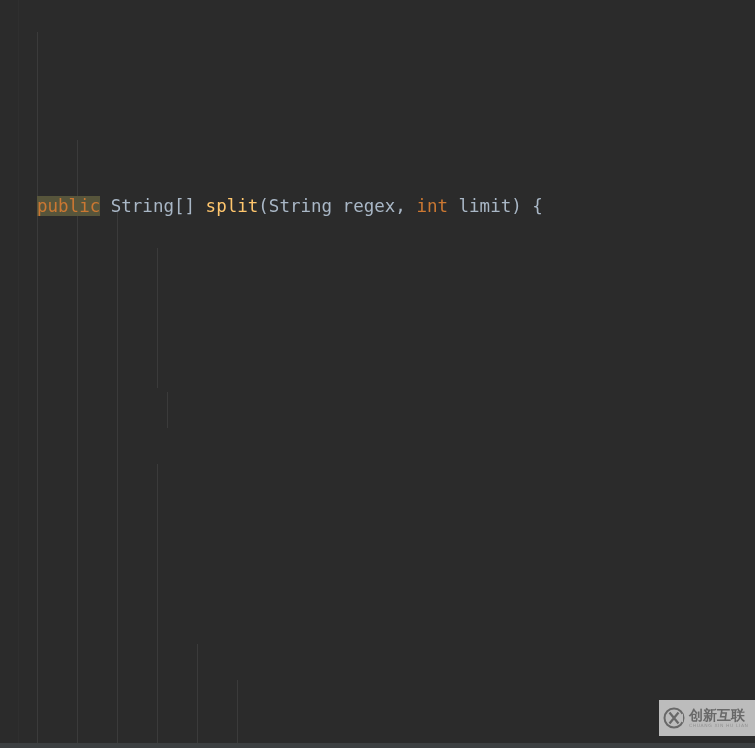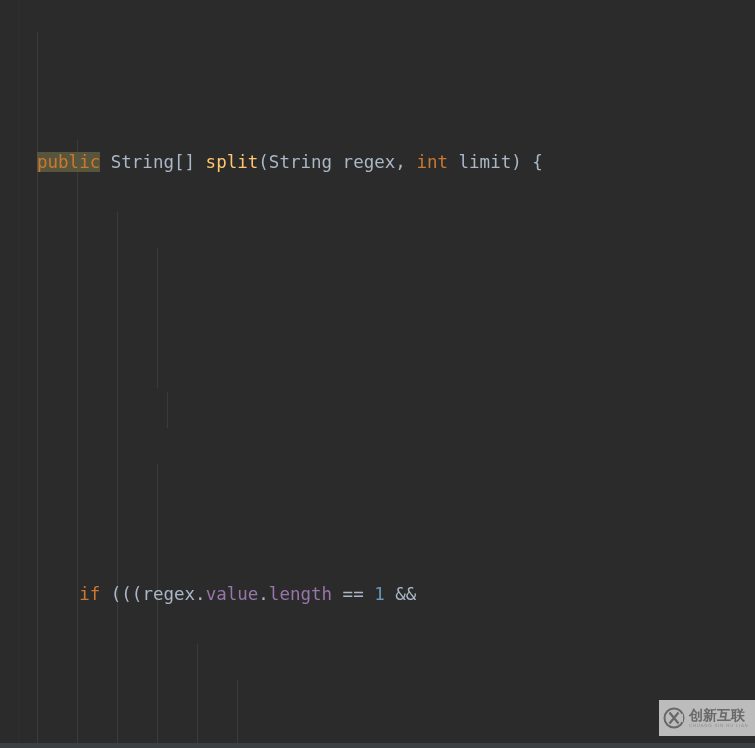--- a/index.html
+++ b/index.html
@@ -51,20 +51,21 @@
     font-size: 17.5px;
     line-height: 36px;
     letter-spacing: 0px;
     white-space: pre;
     color: #a9b7c6;
   }
   .line {
     height: 36px;
     padding-left: 37px;
     white-space: pre;
+    margin-top: 44px;
   }
 
   
   .kw   { color: #cc7832; }            
   .typ  { color: #a9b7c6; }            
   .fn   { color: #ffc66d; }            
   .num  { color: #6897bb; }            
   .fld  { color: #9876aa; }  
   .pun  { color: #a9b7c6; }            
   .op   { color: #a9b7c6; }            
@@ -160,21 +161,20 @@
 
     
     <div class="line" style="padding-left:37px;"><span class="kw hl">public</span><span class="pun"> </span><span class="typ">String[]</span><span class="pun"> </span><span class="fn">split</span><span class="pun">(</span><span class="typ">String</span><span class="pun"> </span><span class="typ">regex</span><span class="pun">, </span><span class="kw">int</span><span class="pun"> </span><span class="typ">limit</span><span class="pun">) {</span></div>
 
     
     <div class="line">&nbsp;</div>
 
     
 
     
-    <div class="line"><span class="pun">    </span><span class="kw">if</span><span class="pun"> (((</span><span class="typ">regex</span><span class="pun">.</span><span class="fld">value</span><span class="pun">.</span><span class="fld">length</span><span class="op"> == </span><span class="num">1</span><span class="op"> &amp;&amp;</span></div>
 
     
     
 
     
     
 
     
     
 

